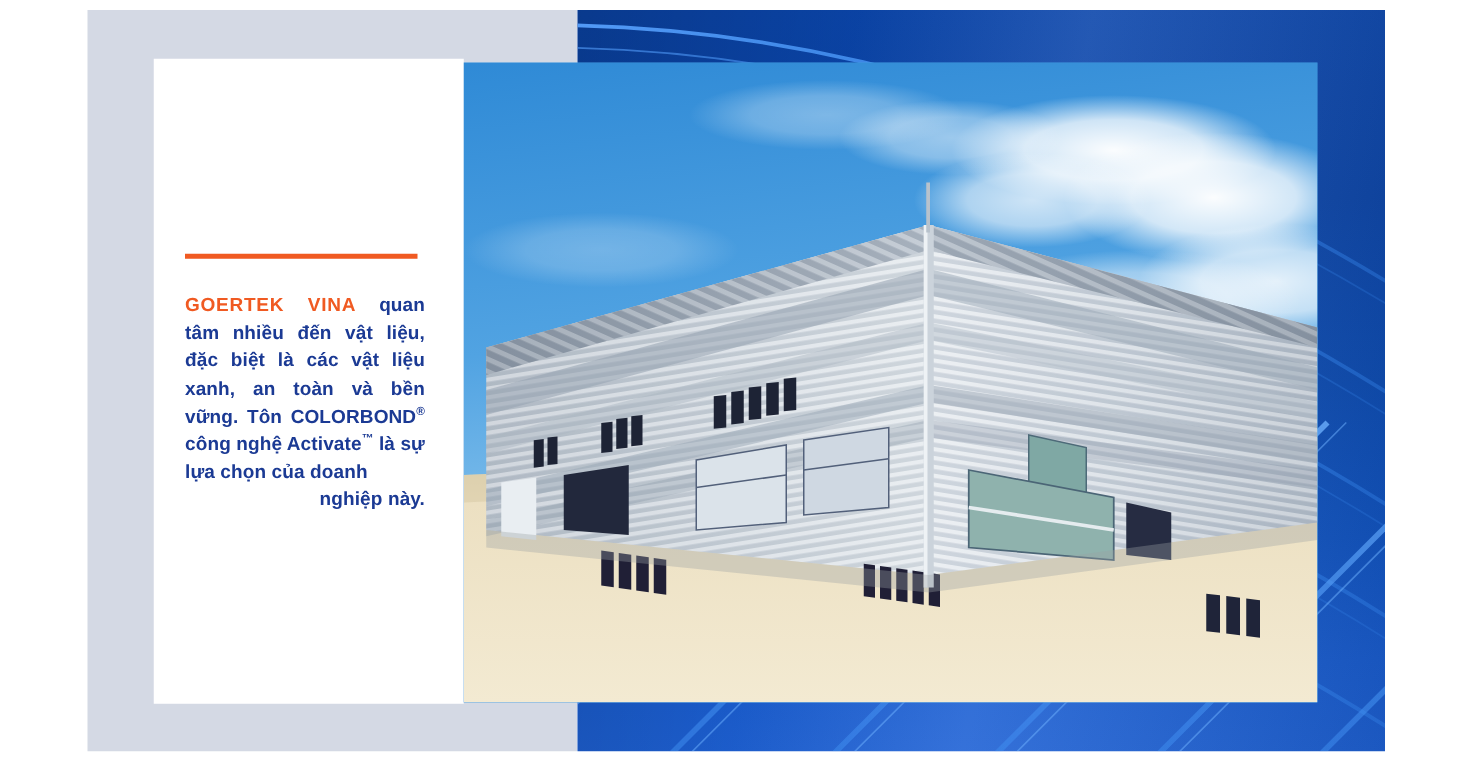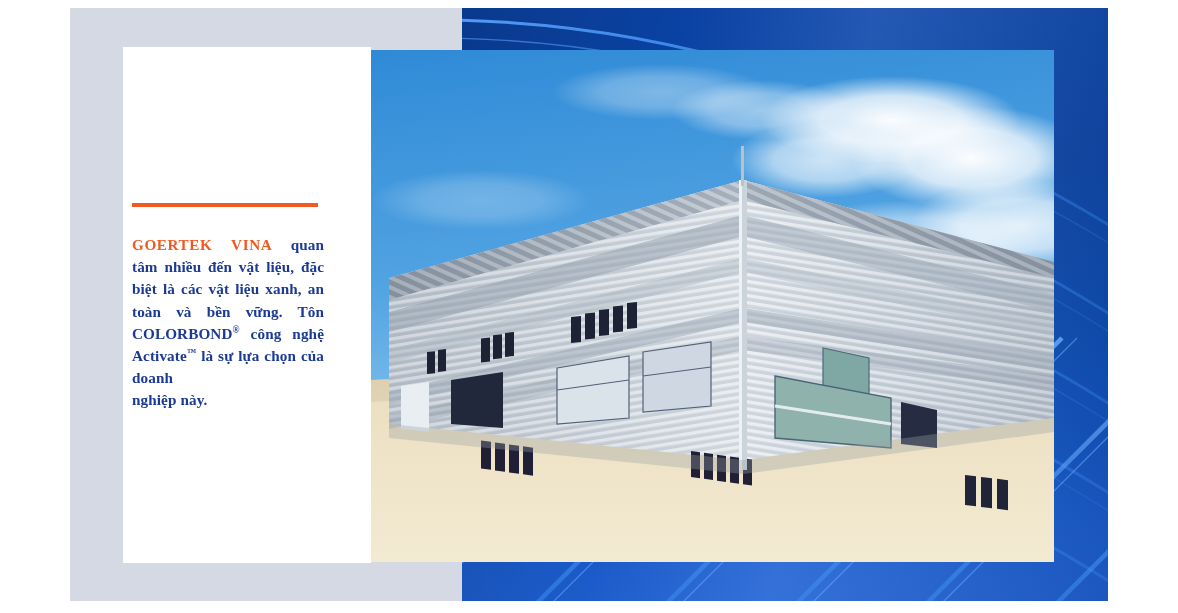--- a/index.html
+++ b/index.html
@@ -21,28 +21,28 @@
 
   .white-card{position:absolute;left:123px;top:47px;width:248px;height:516px;
               background:#ffffff;}
 
   
   .photo{position:absolute;left:371px;top:50px;width:683px;height:512px;
          overflow:hidden;background:#3f97dd;}
   .photo svg{display:block;width:100%;height:100%;}
 
   
-  .text-block{position:absolute;left:132px;top:203px;width:192px;font-family:Liberation Serif, serif;}
+  .text-block{position:absolute;left:148px;top:203px;width:192px;}
   .rule{width:186px;height:4px;background:#f05a22;margin:0 0 27px 0;}
   .para{margin:0;font-size:15.2px;line-height:1.46;font-weight:700;
         color:#1b3a94;text-align:justify;text-justify:inter-word;
         letter-spacing:.1px;}
   .para .brand{color:#f05a22;letter-spacing:.6px;}
   .para .sup{font-size:.62em;vertical-align:super;line-height:0;}
-  .para .lastline{display:block;text-align:left;}
+  .para .lastline{display:block;text-align:right;}
 </style>
 </head>
 <body>
 
 <div id="stage">
 
   <div class="gray-panel"></div>
 
   <div class="blue-panel">
     <div class="sheen"></div>

